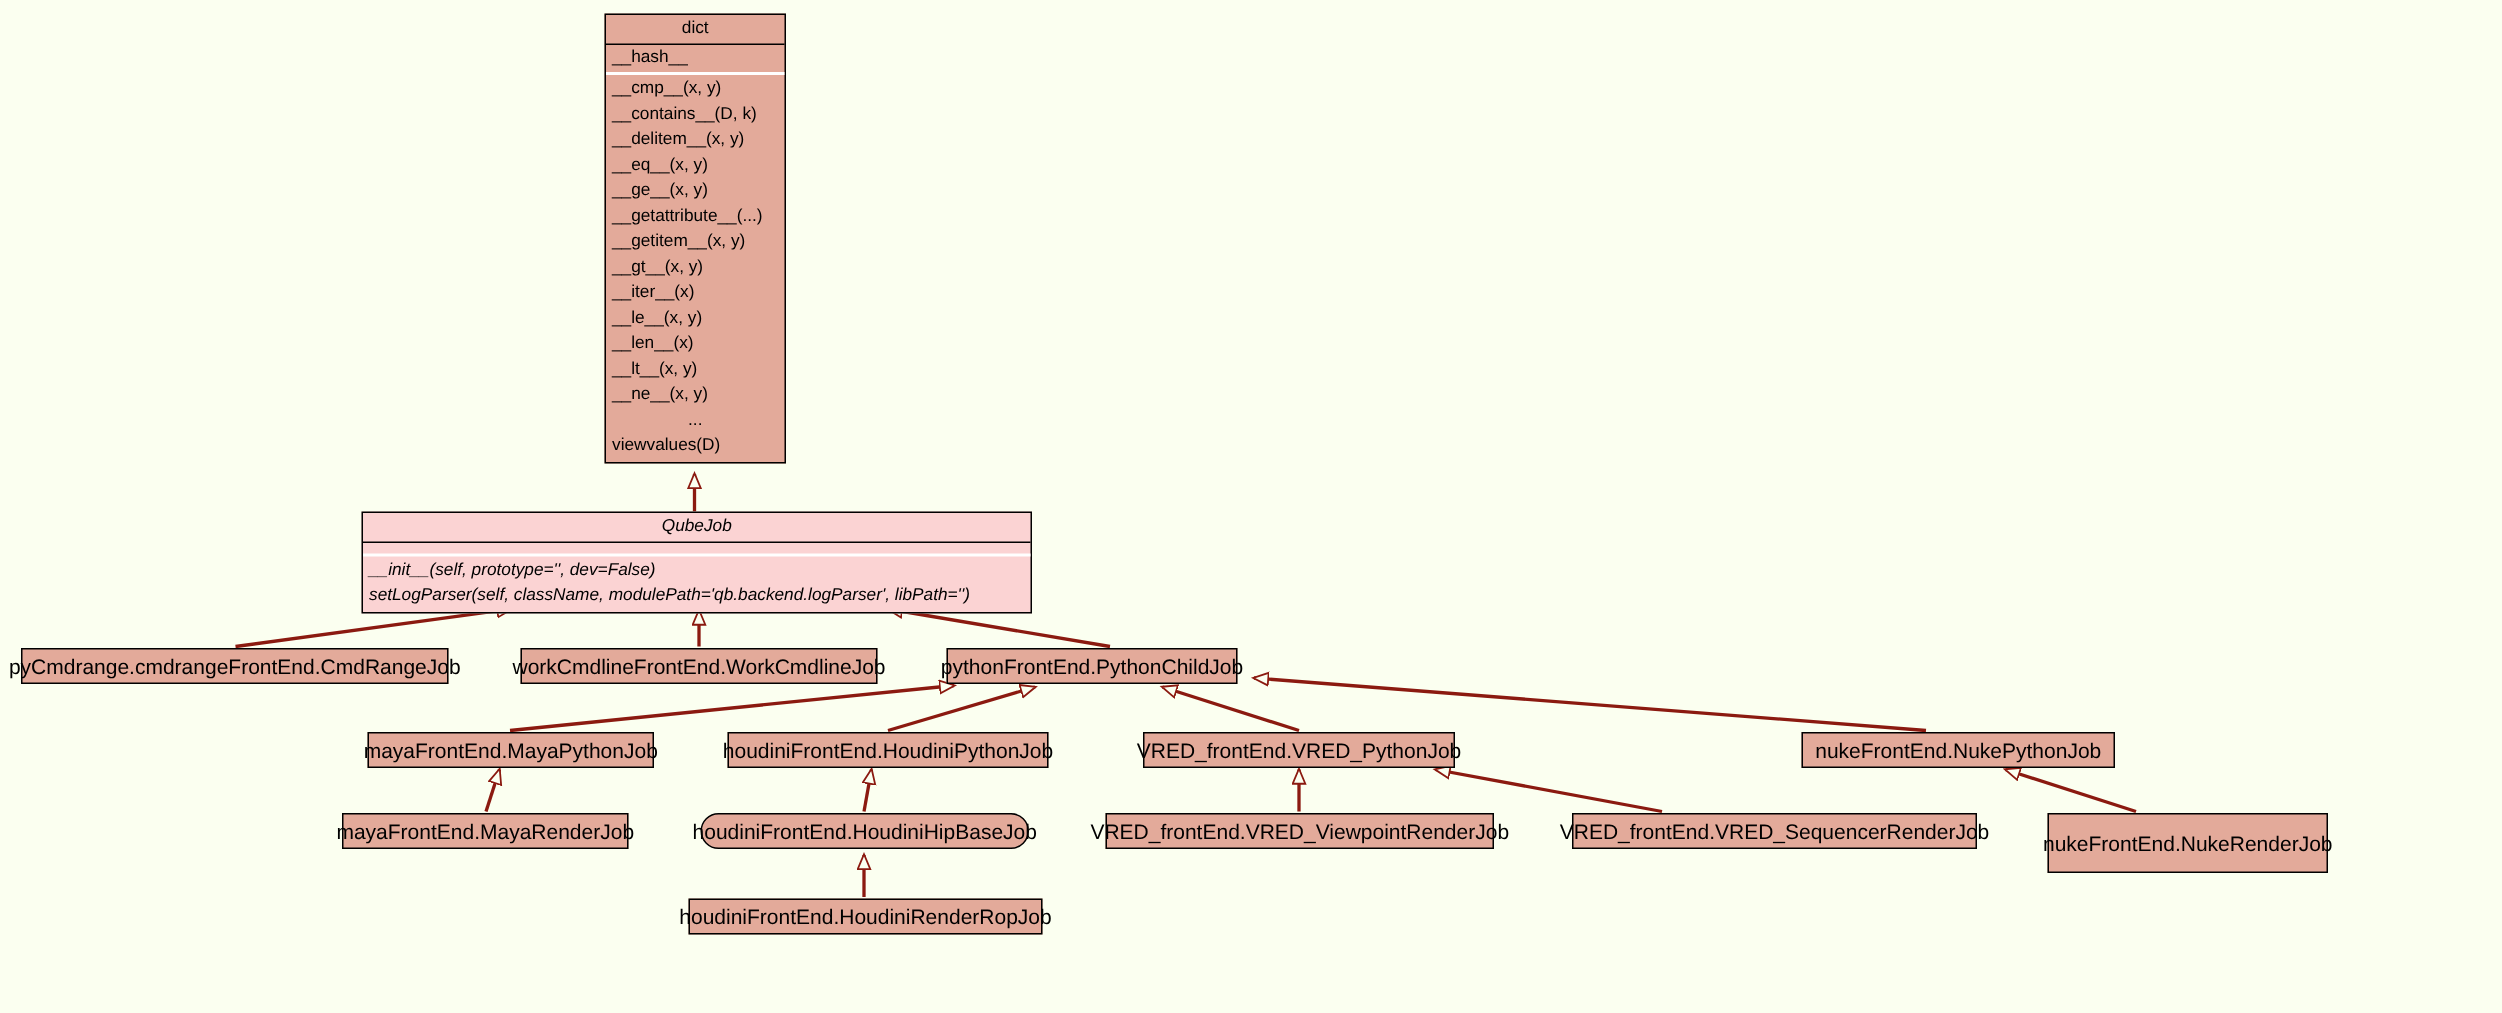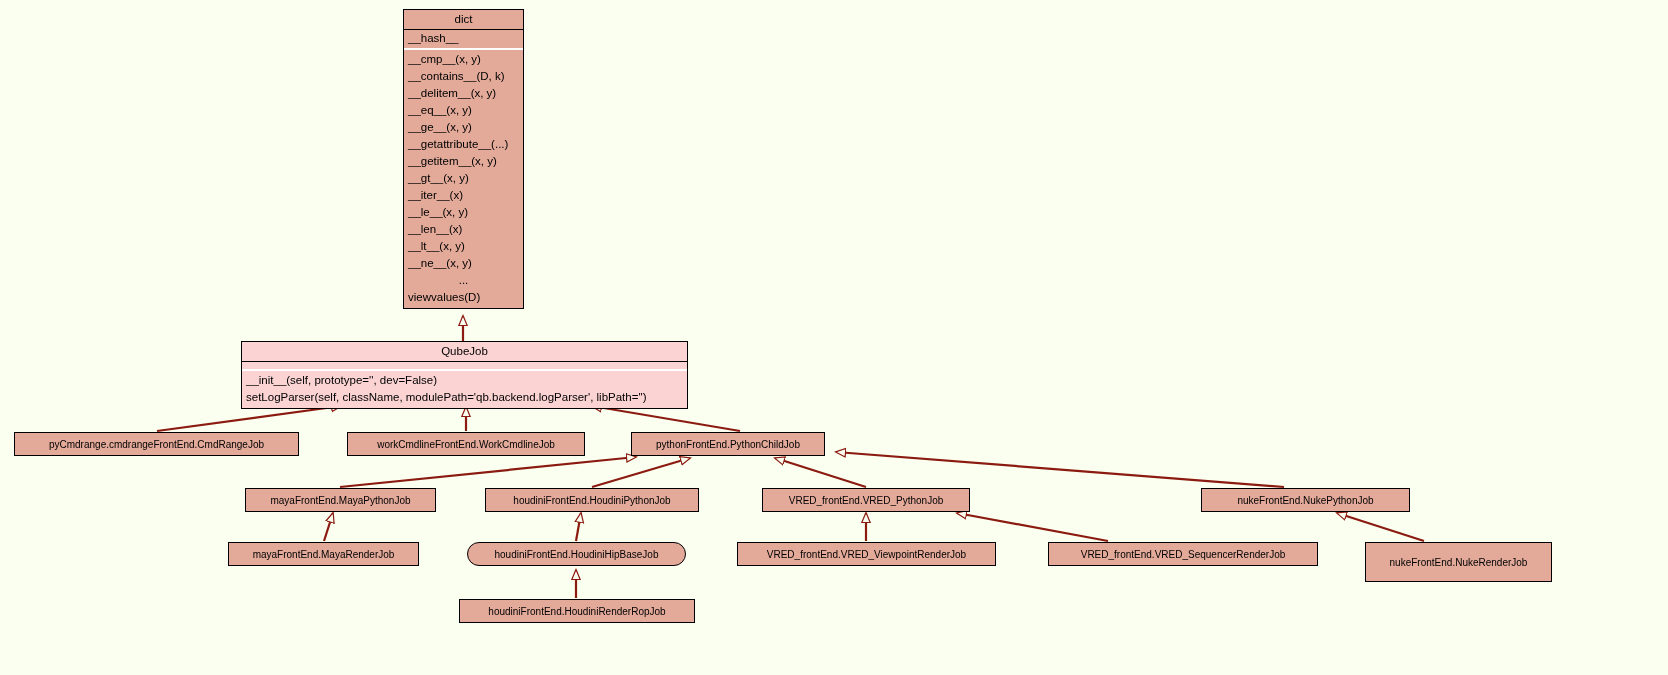--- a/index.html
+++ b/index.html
@@ -28,20 +28,21 @@
     position: absolute;
     box-sizing: border-box;
     border: 1px solid #000000;
     background: #e3aa9a;
     font-size: 11.5px;
     color: #000000;
     z-index: 5;
   }
   .umlbox.root {
     background: #fbd3d3;
+    font-style: italic;
   }
   .uml-title {
     text-align: center;
     padding: 2px 4px 3px 4px;
     border-bottom: 1px solid #000000;
     line-height: 14px;
     white-space: nowrap;
   }
   .uml-attrs {
     border-bottom: 2px solid #ffffff;
@@ -64,21 +65,21 @@
   }
   .uml-ops .op.center {
     text-align: center;
   }
   .simplebox {
     position: absolute;
     box-sizing: border-box;
     border: 1px solid #000000;
     background: #e3aa9a;
     color: #000000;
-    font-size: 10px;
+    font-size: 14px;
     text-align: center;
     white-space: nowrap;
     z-index: 5;
     display: flex;
     align-items: center;
     justify-content: center;
   }
 </style>
 </head>
 <body>

